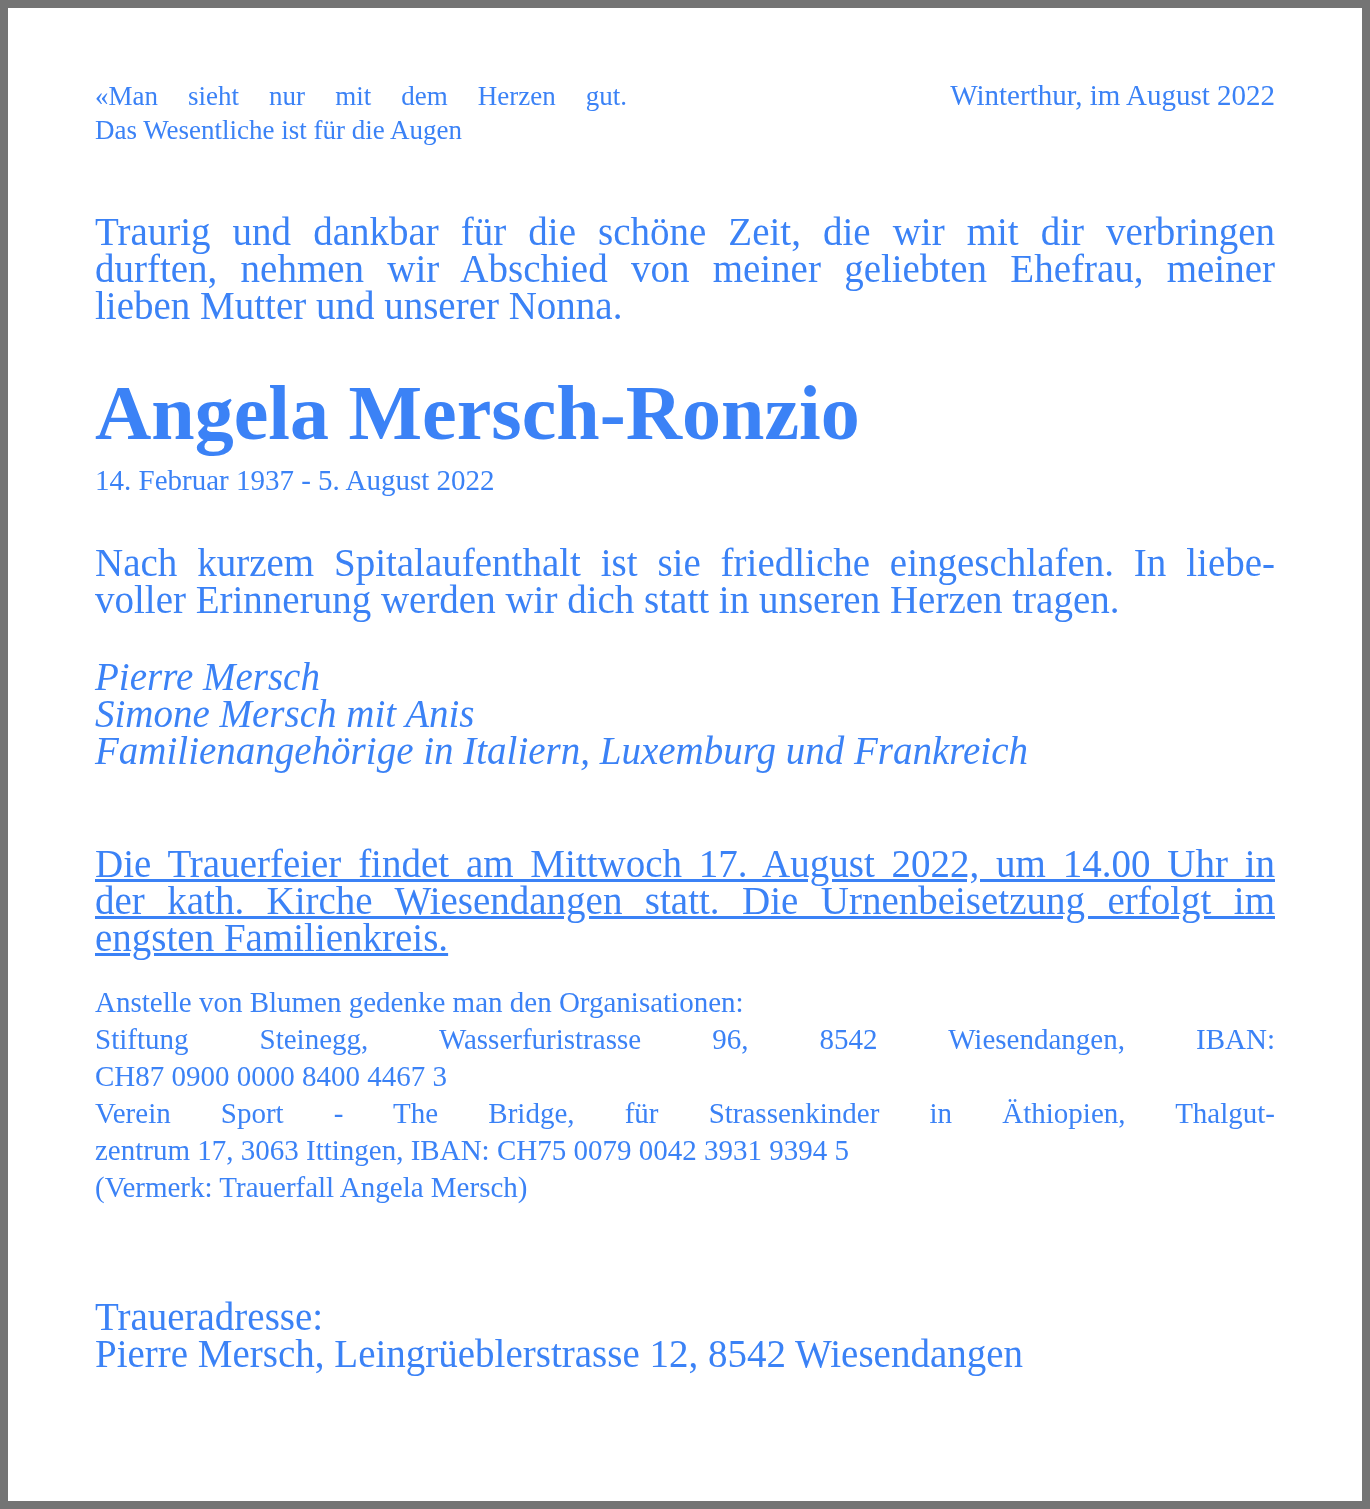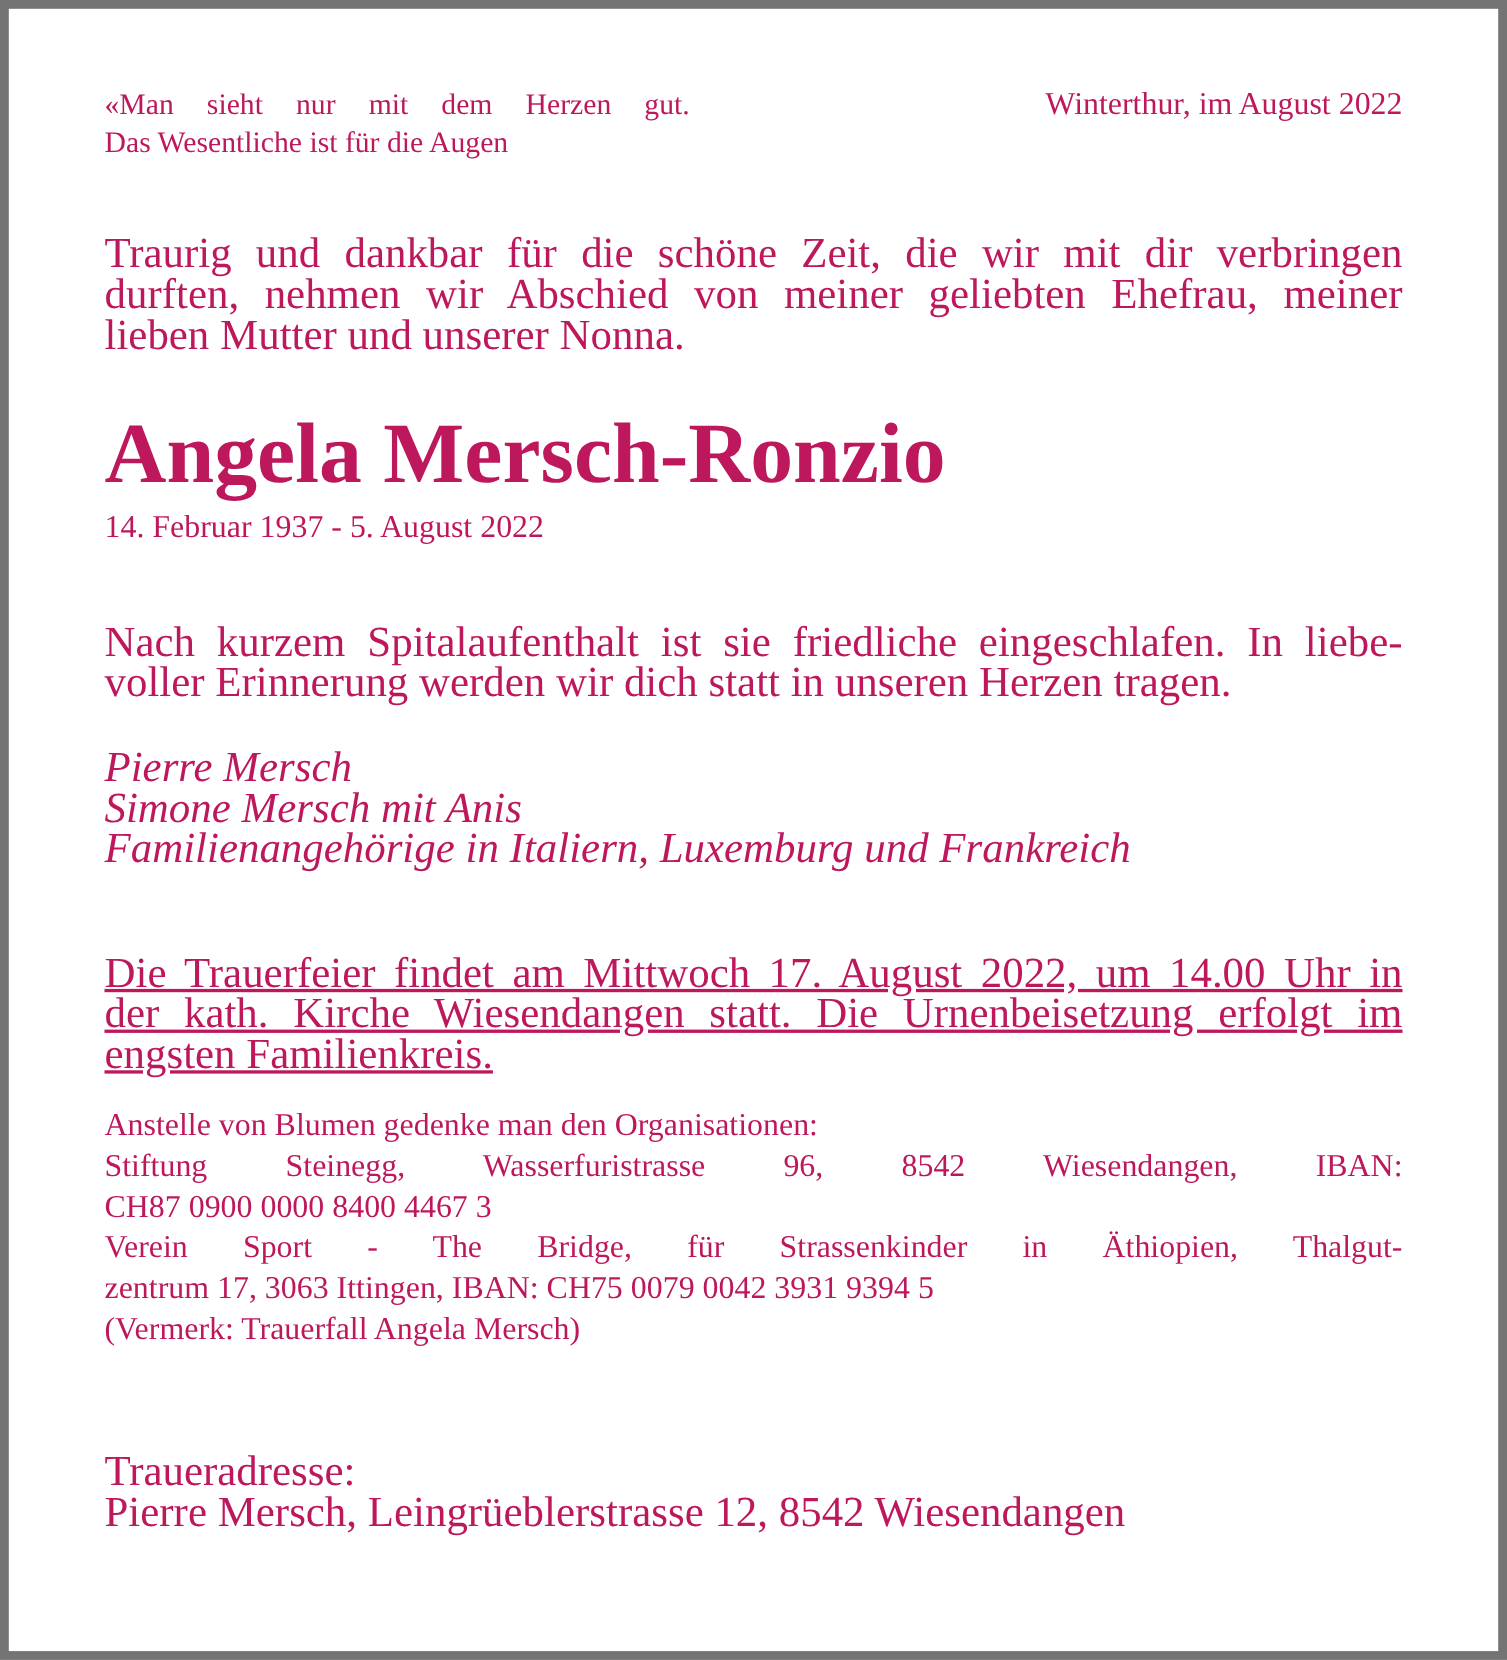--- a/index.html
+++ b/index.html
@@ -42,31 +42,31 @@
 
   .intro-para   { margin-top: 66px; }
   .deceased-name {
     margin: 48px 0 0 0;
     font-size: 78px;
     line-height: 82px;
     font-weight: bold;
     letter-spacing: 0;
   }
   .life-dates   { margin-top: 8px; font-size: 29px; line-height: 37px; }
-  .message-para { margin-top: 67px; }
+  .message-para { margin-top: 45px; }
   .mourners     { margin-top: 40px; font-style: italic; }
   .service-para { margin-top: 76px; text-decoration: underline; }
   .donations    { margin-top: 28px; }
   .donations > div { font-size: 29px; line-height: 37px; }
   .mourning-address { margin-top: 92px; }
 </style>
 </head>
 <body>
 
-<div class="sheet" style="border-color: rgb(116, 116, 116); color: #be185d; background: rgb(255, 255, 255);">
+<div class="sheet" style="border-color: rgb(116, 116, 116); color: #3b82f6; background: rgb(255, 255, 255);">
 
   <div class="topline">
     <div class="quote j">
         <div class="line">«Man sieht nur mit dem Herzen gut.</div>
         <div class="line">Das Wesentliche ist für die Augen</div>
       </div>
     <div class="place-date">Winterthur, im August 2022</div>
   </div>
 
   <div class="para intro-para j">

